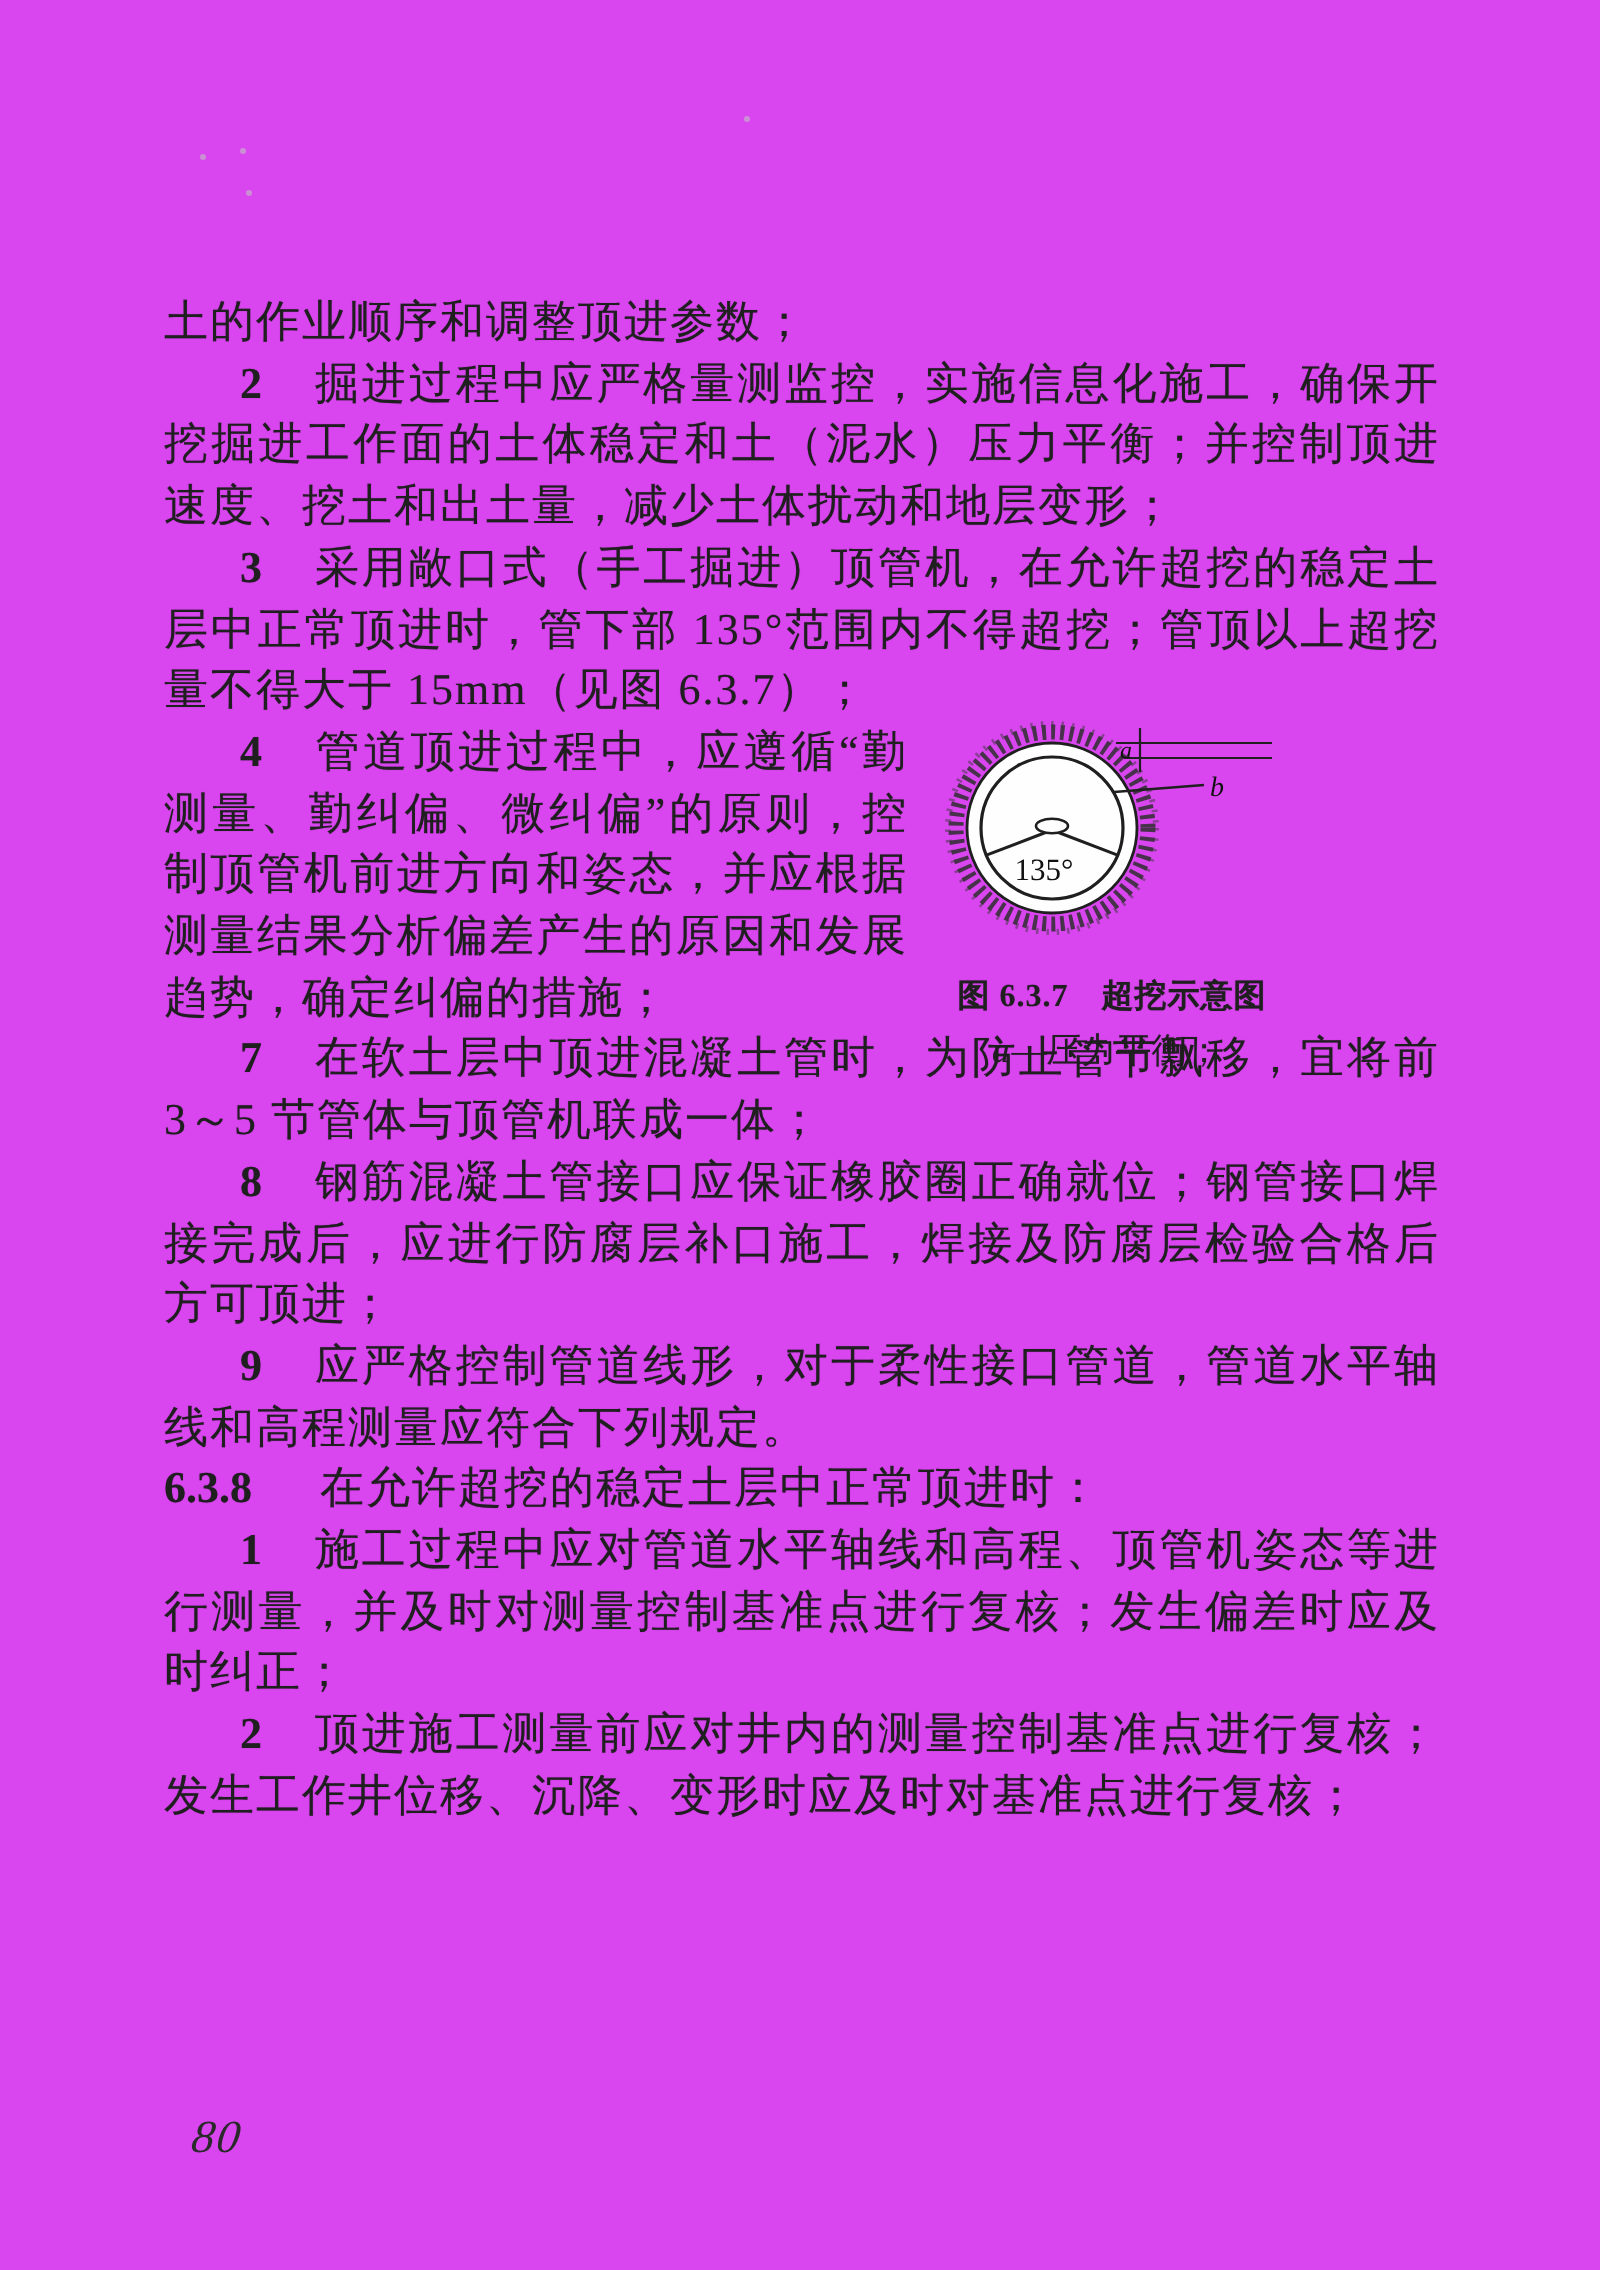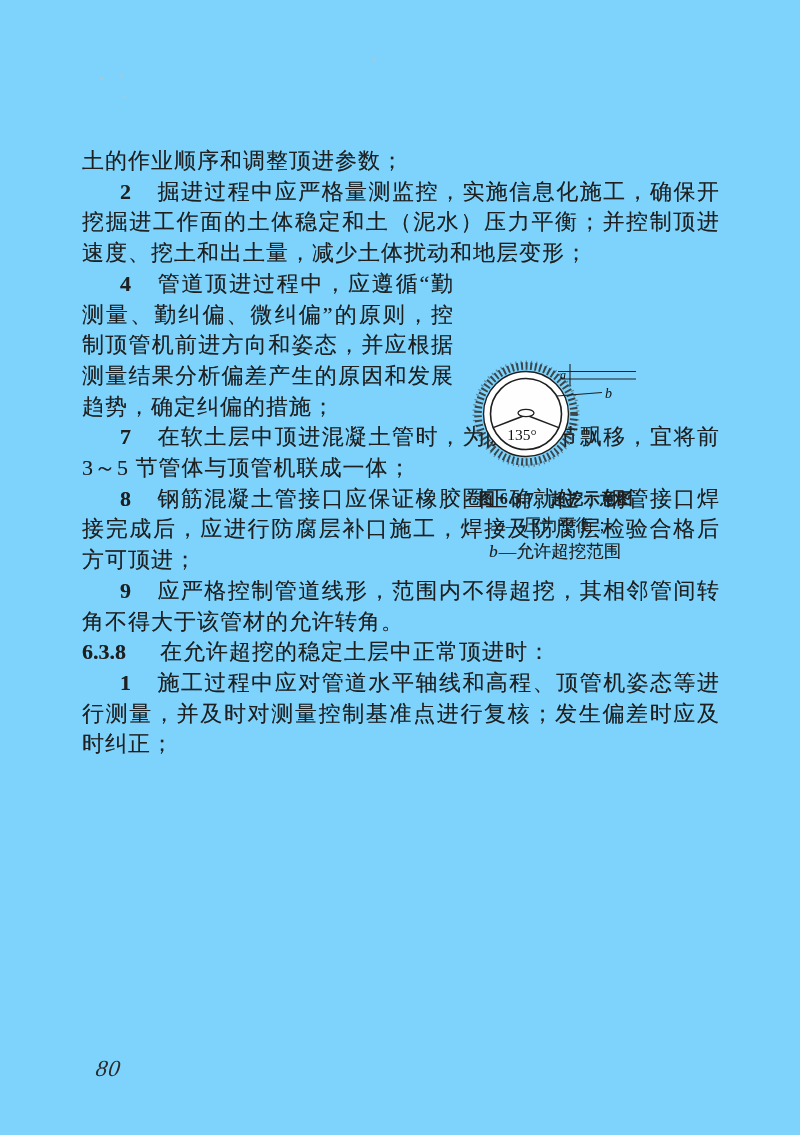--- a/index.html
+++ b/index.html
@@ -1,17 +1,17 @@
 <!DOCTYPE html>
 <html><head>
 <meta charset="utf-8">
 <style>
   html,body{margin:0;padding:0;background:#ffffff;}
   .page{
-    position:relative;width:800px;height:1135px;background:#7dd3fc;overflow:hidden;
+    position:relative;width:800px;height:1135px;background:#d946ef;overflow:hidden;
     font-family:"Liberation Serif","DejaVu Serif",serif;color:#1f1f1f;
   }
   .content{
     position:absolute;left:82px;top:146px;width:638px;
     font-size:22px;line-height:30.7px;letter-spacing:1px;
     text-shadow:0 0 0.5px rgba(0,0,0,0.4);
   }
   p.para{margin:0;text-indent:38px;text-align:justify;}
   p.para.noindent{text-indent:0;}
   p.para.narrow{width:372px;}
@@ -41,26 +41,28 @@
 <div class="page">
 
   <span class="speck" style="left:100px;top:77px"></span>
   <span class="speck" style="left:120px;top:74px"></span>
   <span class="speck" style="left:123px;top:95px"></span>
   <span class="speck" style="left:372px;top:58px"></span>
 
   <div class="content">
     <p class="para noindent"><span>土的作业顺序和调整顶进参数；</span></p>
     <p class="para"><b class="num">2</b><span>掘进过程中应严格量测监控，实施信息化施工，确保开挖掘进工作面的土体稳定和土（泥水）压力平衡；并控制顶进速度、挖土和出土量，减少土体扰动和地层变形；</span></p>
+    <p class="para"><b class="num">3</b><span>采用敞口式（手工掘进）顶管机，在允许超挖的稳定土层中正常顶进时，管下部 135°范围内不得超挖；管顶以上超挖量不得大于 15mm（见图 6.3.7）；</span></p>
     <p class="para narrow"><b class="num">4</b><span>管道顶进过程中，应遵循“勤测量、勤纠偏、微纠偏”的原则，控制顶管机前进方向和姿态，并应根据测量结果分析偏差产生的原因和发展趋势，确定纠偏的措施；</span></p>
     <p class="para"><b class="num">7</b><span>在软土层中顶进混凝土管时，为防止管节飘移，宜将前 3～5 节管体与顶管机联成一体；</span></p>
     <p class="para"><b class="num">8</b><span>钢筋混凝土管接口应保证橡胶圈正确就位；钢管接口焊接完成后，应进行防腐层补口施工，焊接及防腐层检验合格后方可顶进；</span></p>
-    <p class="para"><b class="num">9</b><span>应严格控制管道线形，范围内不得超挖，其相邻管间转角不得大于该管材的允许转角。</span></p>
+    <p class="para"><b class="num">9</b><span>应严格控制管道线形，对于柔性接口管道，管道水平轴线和高程测量应符合下列规定。</span></p>
     <p class="para noindent section"><b class="num">6.3.8</b><span>在允许超挖的稳定土层中正常顶进时：</span></p>
     <p class="para"><b class="num">1</b><span>施工过程中应对管道水平轴线和高程、顶管机姿态等进行测量，并及时对测量控制基准点进行复核；发生偏差时应及时纠正；</span></p>
+    <p class="para"><b class="num">2</b><span>顶进施工测量前应对井内的测量控制基准点进行复核；发生工作井位移、沉降、变形时应及时对基准点进行复核；</span></p>
   </div>
 
   <figure class="fig">
     <svg width="196" height="128" viewBox="0 0 196 128">
 
       <circle cx="68" cy="58" r="48" fill="none" stroke="#2e2e2e" stroke-width="7.5" stroke-dasharray="2 2.6" opacity="0.85"></circle>
       <circle cx="68" cy="58" r="52" fill="none" stroke="#3a3a3a" stroke-width="3" stroke-dasharray="1.2 4" opacity="0.5"></circle>
 
       <circle cx="68" cy="58" r="42.5" fill="#fefefe" stroke="#1f1f1f" stroke-width="1.4"></circle>
 
@@ -75,19 +77,18 @@
       <line x1="104" y1="23" x2="178" y2="23" stroke="#1f1f1f" stroke-width="1.1"></line>
       <line x1="112" y1="8" x2="112" y2="30" stroke="#1f1f1f" stroke-width="1.1"></line>
       <text x="108" y="23" text-anchor="end" font-size="12" font-style="italic" fill="#111" font-family="Liberation Serif, DejaVu Serif, serif">a</text>
 
       <line x1="99" y1="40" x2="144" y2="36.5" stroke="#1f1f1f" stroke-width="1.2"></line>
       <text x="147" y="42" font-size="14" font-style="italic" fill="#111" font-family="Liberation Serif, DejaVu Serif, serif">b</text>
     </svg>
     <figcaption class="fig-caption">图 6.3.7　超挖示意图</figcaption>
     <div class="legend">
       <div class="row"><i>a</i><span>—压力平衡；</span></div>
-      <div class="row b"><i>b</i><span>—允许超挖范围</span></div>
     </div>
   </figure>
 
   <div class="pageno">80</div>
 
 </div>
 
 </body></html>

